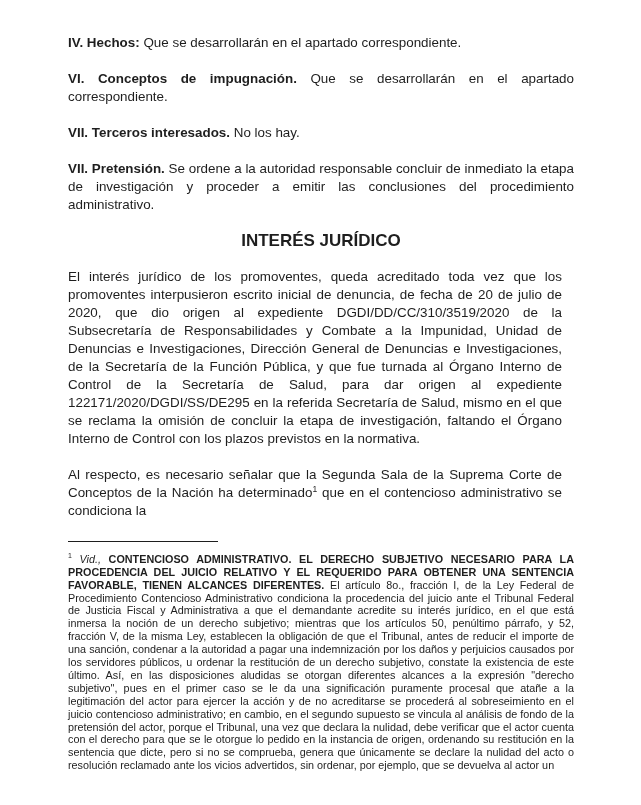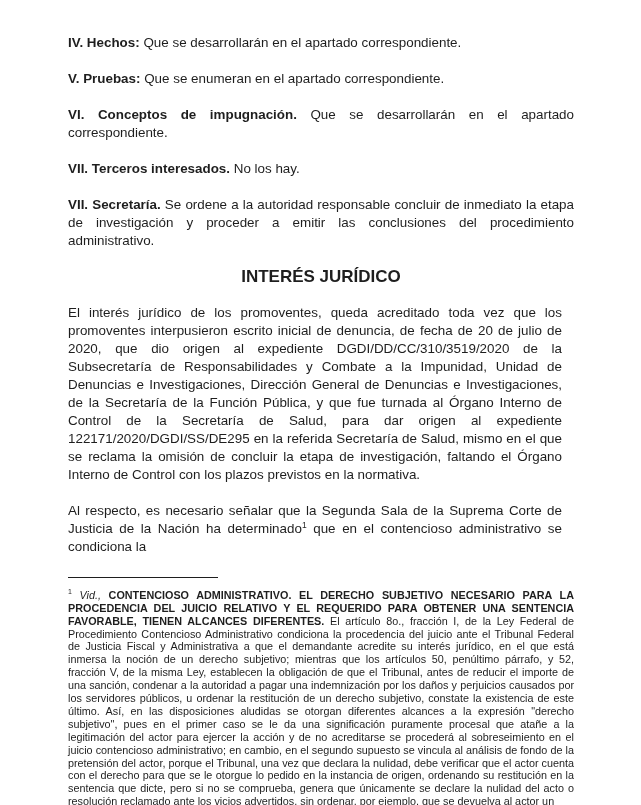--- a/index.html
+++ b/index.html
@@ -64,35 +64,34 @@
   .italic { font-style: italic; margin-top: 32px; }
 </style>
 </head>
 <body>
 
 <div class="page">
 
   <div class="body-text">
     <p class="section-item"><span class="bold">IV. Hechos: </span><span>Que se desarrollarán en el apartado correspondiente.</span></p>
 
-    <p class="section-item"><span class="bold">V. Pruebas: </span><span>Que se enumeran en el apartado correspondiente.</span></p>
 
     <p class="section-item"><span class="bold">VI. Conceptos de impugnación. </span><span>Que se desarrollarán en el apartado correspondiente.</span></p>
 
     <p class="section-item"><span class="bold">VII. Terceros interesados. </span><span>No los hay.</span></p>
 
-    <p class="section-item"><span class="bold">VII. Secretaría. </span><span>Se ordene a la autoridad responsable concluir de inmediato la etapa de investigación y proceder a emitir las conclusiones del procedimiento administrativo.</span></p>
+    <p class="section-item"><span class="bold">VII. Pretensión. </span><span>Se ordene a la autoridad responsable concluir de inmediato la etapa de investigación y proceder a emitir las conclusiones del procedimiento administrativo.</span></p>
   </div>
 
   <h2 class="heading">INTERÉS JURÍDICO</h2>
 
   <div class="body-text">
     <p class="para">El interés jurídico de los promoventes, queda acreditado toda vez que los promoventes interpusieron escrito inicial de denuncia, de fecha de 20 de julio de 2020, que dio origen al expediente DGDI/DD/CC/310/3519/2020 de la Subsecretaría de Responsabilidades y Combate a la Impunidad, Unidad de Denuncias e Investigaciones, Dirección General de Denuncias e Investigaciones, de la Secretaría de la Función Pública, y que fue turnada al Órgano Interno de Control de la Secretaría de Salud, para dar origen al expediente 122171/2020/DGDI/SS/DE295 en la referida Secretaría de Salud, mismo en el que se reclama la omisión de concluir la etapa de investigación, faltando el Órgano Interno de Control con los plazos previstos en la normativa.</p>
 
-    <p class="para"><span>Al respecto, es necesario señalar que la Segunda Sala de la Suprema Corte de Justicia de la Nación ha determinado</span><sup class="fn-ref">1</sup><span> que en el contencioso administrativo se condiciona la</span></p>
+    <p class="para"><span>Al respecto, es necesario señalar que la Segunda Sala de la Suprema Corte de Conceptos de la Nación ha determinado</span><sup class="fn-ref">1</sup><span> que en el contencioso administrativo se condiciona la</span></p>
   </div>
 
   <div class="footnote-block">
     <hr class="footnote-separator">
     <p class="footnote"><sup class="fn-marker">1</sup><span class="italic"> Vid., </span><span class="bold">CONTENCIOSO ADMINISTRATIVO. EL DERECHO SUBJETIVO NECESARIO PARA LA PROCEDENCIA DEL JUICIO RELATIVO Y EL REQUERIDO PARA OBTENER UNA SENTENCIA FAVORABLE, TIENEN ALCANCES DIFERENTES. </span><span>El artículo 8o., fracción I, de la Ley Federal de Procedimiento Contencioso Administrativo condiciona la procedencia del juicio ante el Tribunal Federal de Justicia Fiscal y Administrativa a que el demandante acredite su interés jurídico, en el que está inmersa la noción de un derecho subjetivo; mientras que los artículos 50, penúltimo párrafo, y 52, fracción V, de la misma Ley, establecen la obligación de que el Tribunal, antes de reducir el importe de una sanción, condenar a la autoridad a pagar una indemnización por los daños y perjuicios causados por los servidores públicos, u ordenar la restitución de un derecho subjetivo, constate la existencia de este último. Así, en las disposiciones aludidas se otorgan diferentes alcances a la expresión "derecho subjetivo", pues en el primer caso se le da una significación puramente procesal que atañe a la legitimación del actor para ejercer la acción y de no acreditarse se procederá al sobreseimiento en el juicio contencioso administrativo; en cambio, en el segundo supuesto se vincula al análisis de fondo de la pretensión del actor, porque el Tribunal, una vez que declara la nulidad, debe verificar que el actor cuenta con el derecho para que se le otorgue lo pedido en la instancia de origen, ordenando su restitución en la sentencia que dicte, pero si no se comprueba, genera que únicamente se declare la nulidad del acto o resolución reclamado ante los vicios advertidos, sin ordenar, por ejemplo, que se devuelva al actor un</span></p>
   </div>
 
 </div>
 
 </body></html>

